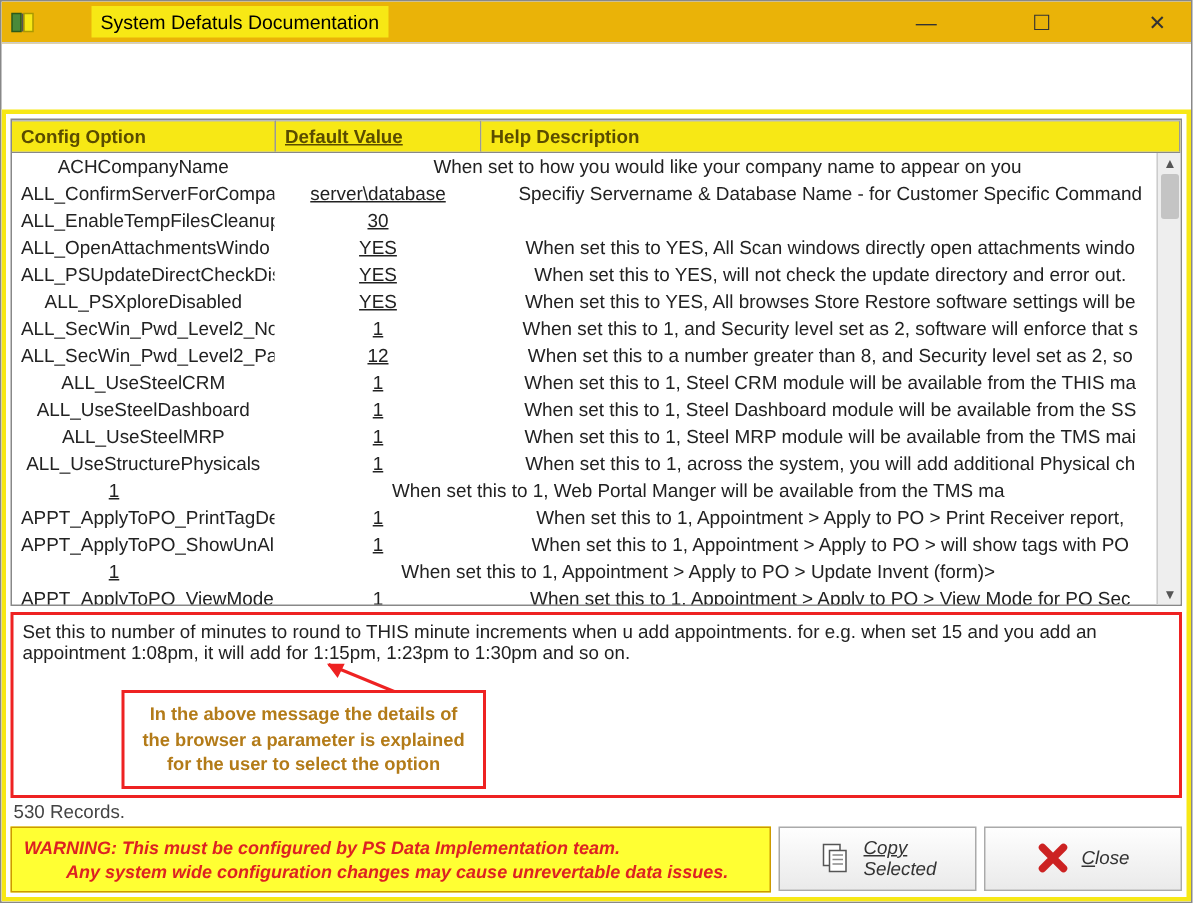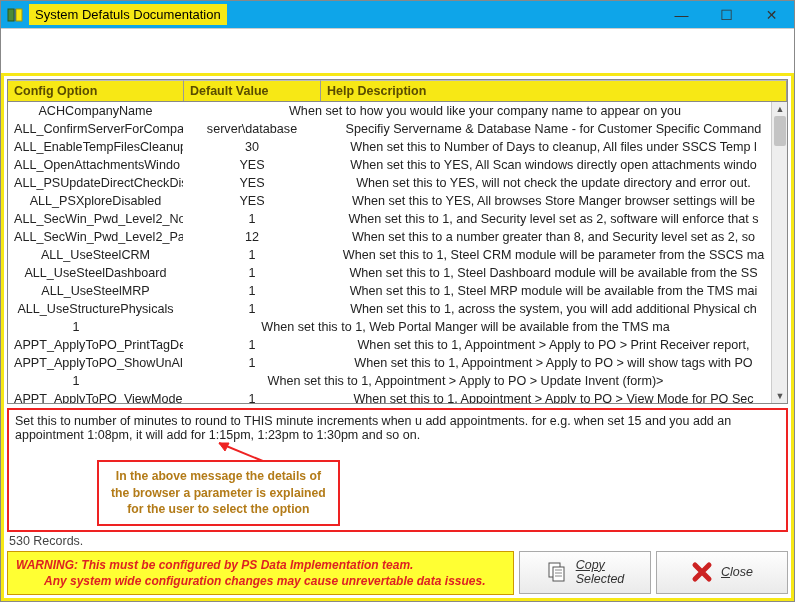--- a/index.html
+++ b/index.html
@@ -8,25 +8,26 @@
       font-size: 12.5px;
       background: #fff;
       width: 795px;
       height: 602px;
       overflow: hidden;
       border: 1px solid #888;
       position: relative;
     }
     .titlebar {
       height: 28px;
-      background: #0ea5e9;
+      background: #eab308;
       border-bottom: 1px solid #ccc;
       display: flex;
       align-items: center;
       padding-left: 6px;
+      gap: 32px;
     }
     .titlebar-icon {
       width: 16px; height: 16px;
       margin-right: 6px;
       display: inline-block;
     }
     .titlebar-title {
       flex: 0 1 auto;
       font-size: 13px;
       background: #F7E815;
@@ -65,21 +66,21 @@
       background: #F7E815;
       color: #5a4c00;
       font-weight: 600;
       padding: 3px 6px;
       border-right: 1px solid #999;
       border-top: 1px solid #bbb;
       white-space: nowrap;
       overflow: hidden;
     }
     .col-1 { width: 176px; flex: 0 0 176px;}
-    .col-2 { width: 137px; flex: 0 0 137px;}
+    .col-2 { width: 137px; flex: 0 0 137px; text-decoration: underline;}
     .col-3 { flex: 1 1 auto; }
     .grid-body {
       overflow: hidden;
     }
     .row {
       display: flex;
       height: 18px;
       line-height: 18px;
       font-size: 12.6px;
       color: #222;
@@ -124,21 +125,21 @@
       margin-top: 4px;
       border: 2px solid #ee2222;
       padding: 4px 6px 44px 6px;
       color: #222;
       font-size: 12.5px;
       position: relative;
       height: 130px;
     }
     .annot-box {
       position: absolute;
-      left: 88px;
+      left: 72px;
       bottom: 4px;
       border: 2px solid #ee2222;
       padding: 6px 12px;
       color: #b37b18;
       font-weight: 600;
       font-size: 12.2px;
       text-align: center;
       background: #fff;
       line-height: 1.35;
     }
@@ -220,51 +221,50 @@
           <div class="cell col-3">When set to how you would like your company name to appear on you</div>
         </div>
         <div class="row">
           <div class="cell col-1">ALL_ConfirmServerForCompa</div>
           <div class="cell col-2">server\database</div>
           <div class="cell col-3">Specifiy Servername &amp; Database Name - for Customer Specific Command</div>
         </div>
         <div class="row">
           <div class="cell col-1">ALL_EnableTempFilesCleanup</div>
           <div class="cell col-2">30</div>
-          <div class="cell col-3">When set this to Number of Days to cleanup, All files under SSCS Temp l</div>
         </div>
         <div class="row">
           <div class="cell col-1">ALL_OpenAttachmentsWindo</div>
           <div class="cell col-2">YES</div>
           <div class="cell col-3">When set this to YES, All Scan windows directly open attachments windo</div>
         </div>
         <div class="row">
           <div class="cell col-1">ALL_PSUpdateDirectCheckDis</div>
           <div class="cell col-2">YES</div>
           <div class="cell col-3">When set this to YES, will not check the update directory and error out.</div>
         </div>
         <div class="row">
           <div class="cell col-1">ALL_PSXploreDisabled</div>
           <div class="cell col-2">YES</div>
-          <div class="cell col-3">When set this to YES, All browses Store Manger browser settings will be</div>
+          <div class="cell col-3">When set this to YES, All browses Store Restore software settings will be</div>
         </div>
         <div class="row">
           <div class="cell col-1">ALL_SecWin_Pwd_Level2_No_</div>
           <div class="cell col-2">1</div>
           <div class="cell col-3">When set this to 1, and Security level set as 2, software will enforce that s</div>
         </div>
         <div class="row">
           <div class="cell col-1">ALL_SecWin_Pwd_Level2_Pass</div>
           <div class="cell col-2">12</div>
           <div class="cell col-3">When set this to a number greater than 8, and Security level set as 2, so</div>
         </div>
         <div class="row">
           <div class="cell col-1">ALL_UseSteelCRM</div>
           <div class="cell col-2">1</div>
-          <div class="cell col-3">When set this to 1, Steel CRM module will be parameter from the SSCS ma</div>
+          <div class="cell col-3">When set this to 1, Steel CRM module will be available from the THIS ma</div>
         </div>
         <div class="row">
           <div class="cell col-1">ALL_UseSteelDashboard</div>
           <div class="cell col-2">1</div>
           <div class="cell col-3">When set this to 1, Steel Dashboard module will be available from the SS</div>
         </div>
         <div class="row">
           <div class="cell col-1">ALL_UseSteelMRP</div>
           <div class="cell col-2">1</div>
           <div class="cell col-3">When set this to 1, Steel MRP module will be available from the TMS mai</div>

